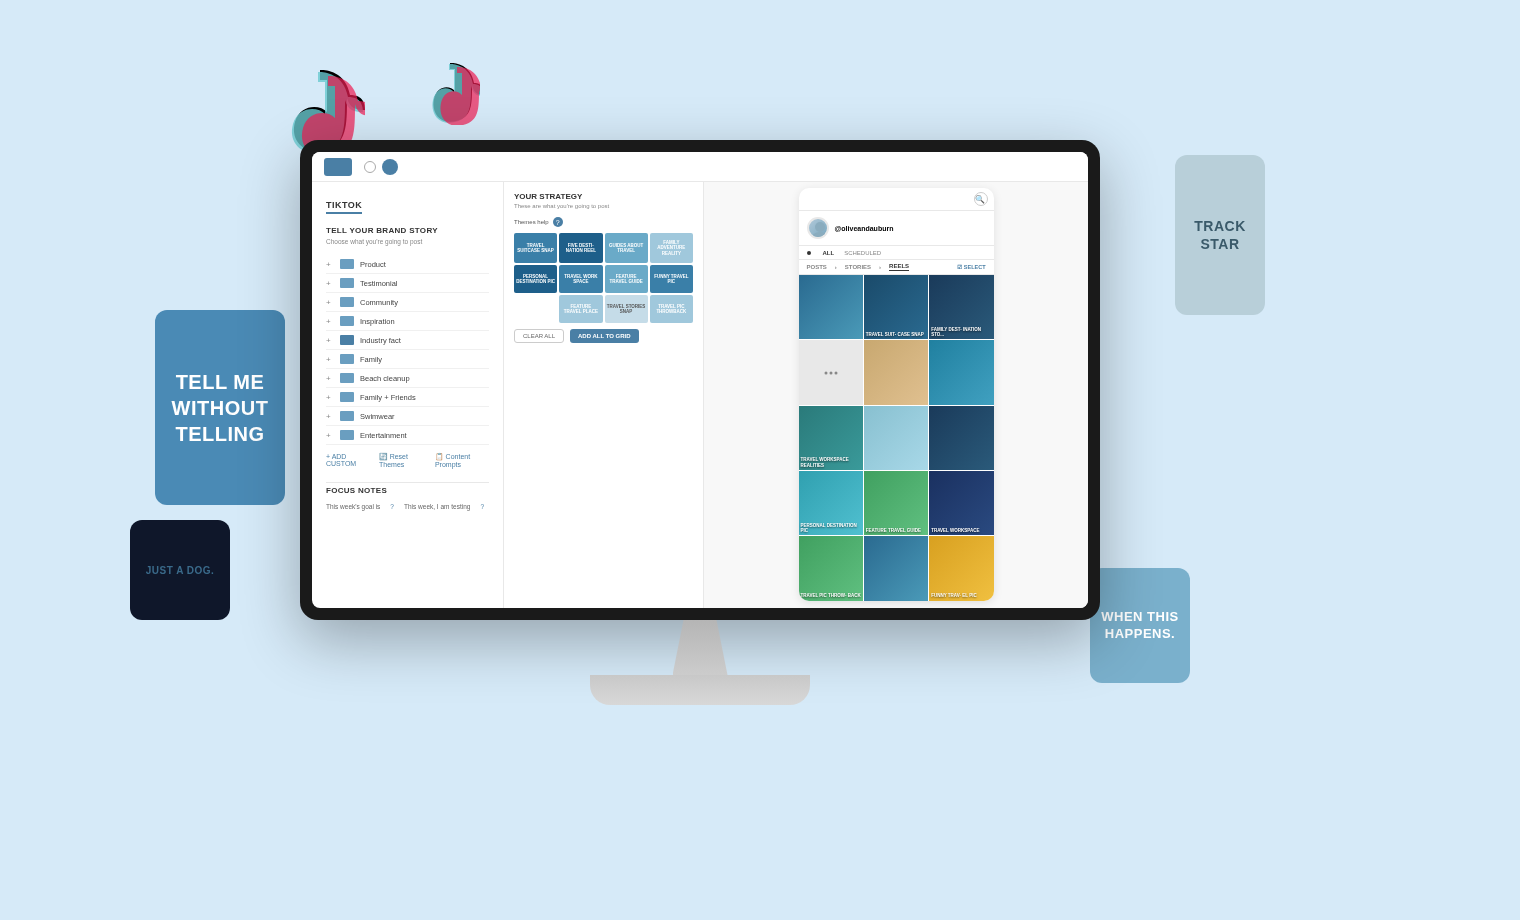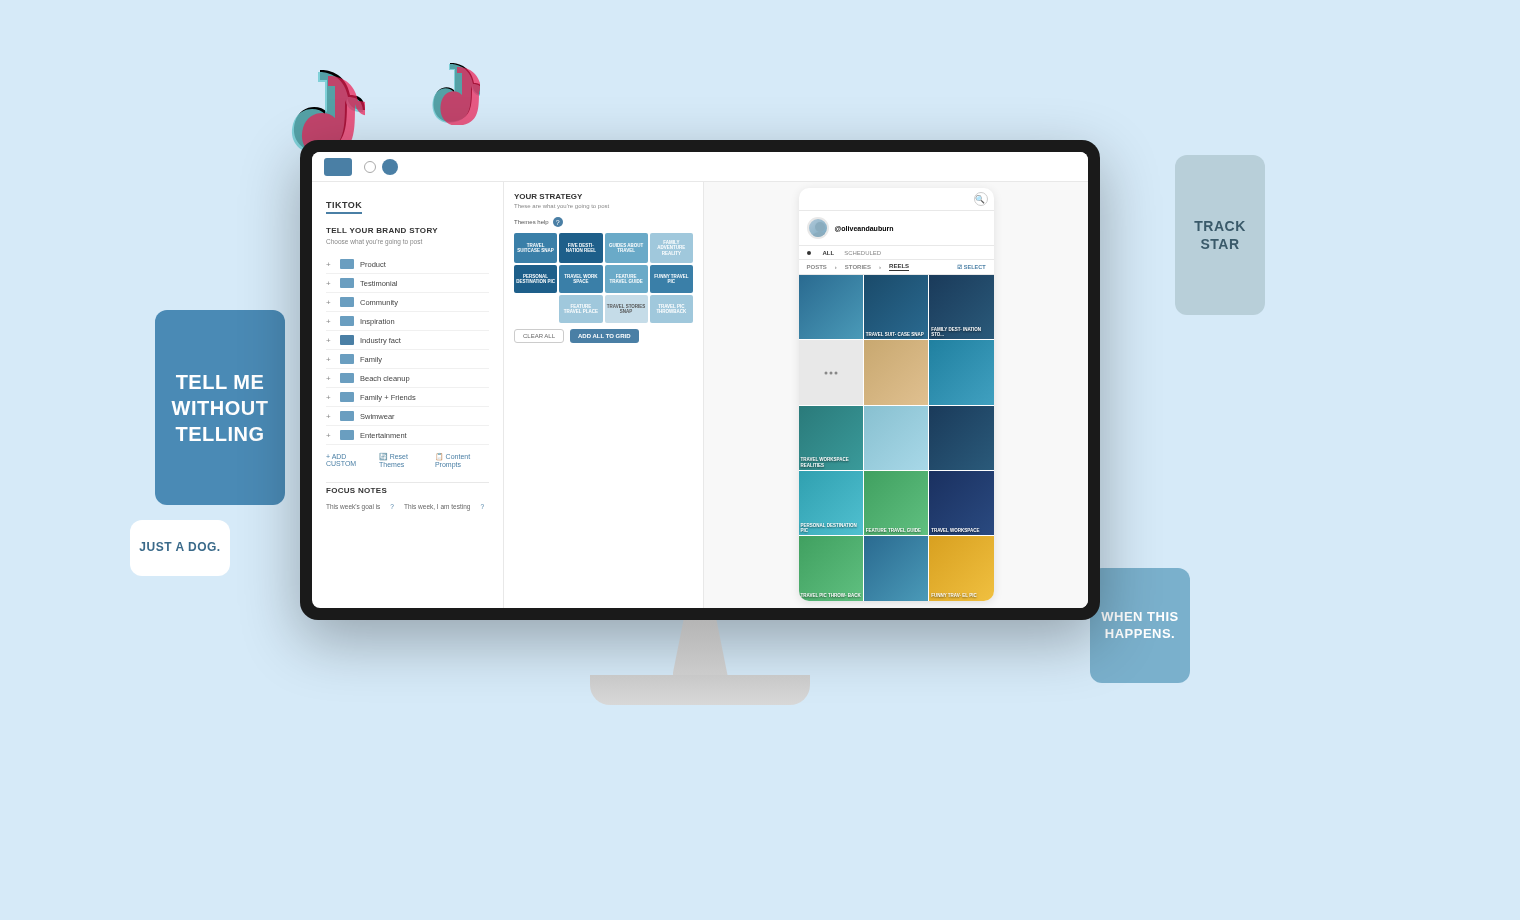--- a/index.html
+++ b/index.html
@@ -31,26 +31,26 @@
       background: #4a8ab5;
       width: 130px;
       height: 195px;
       left: 155px;
       top: 310px;
       font-size: 20px;
       padding: 26px;
     }
 
     .card-just-a-dog {
-      background: #ffffff;
+      background: #0f172a;
       width: 100px;
-      height: 56px;
+      height: 100px;
       left: 130px;
       top: 520px;
-      font-size: 12px;
+      font-size: 10px;
       padding: 8px;
       color: #3a6a8a;
     }
 
     .card-track-star {
       background: #b8cfd9;
       width: 90px;
       height: 160px;
       left: 1175px;
       top: 155px;

